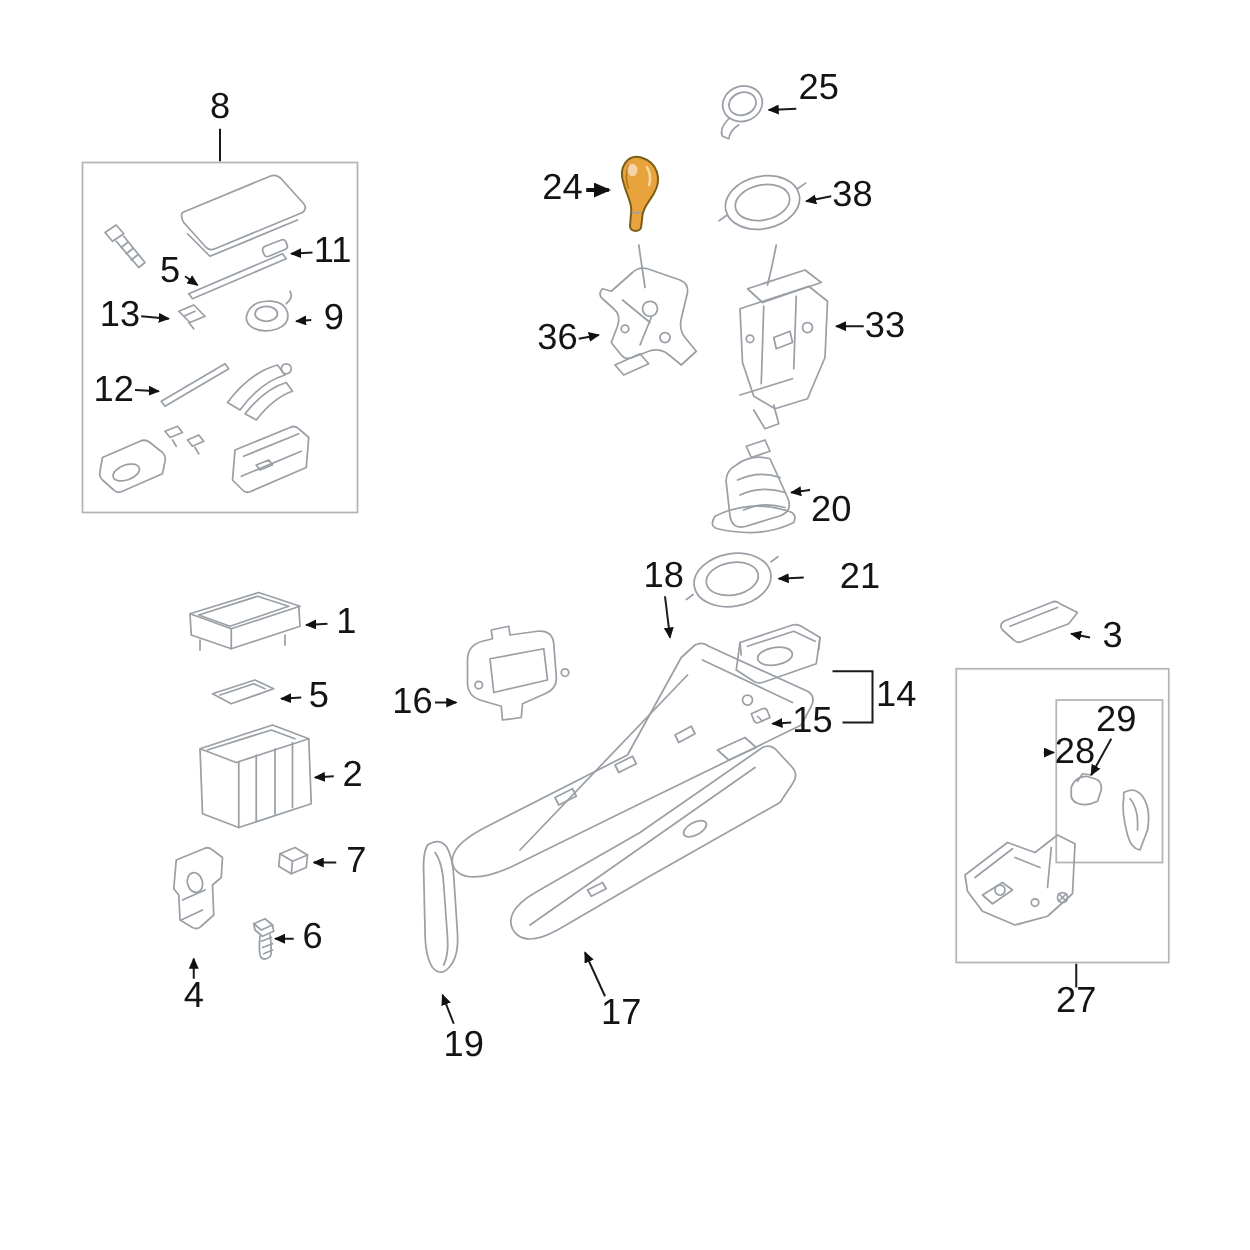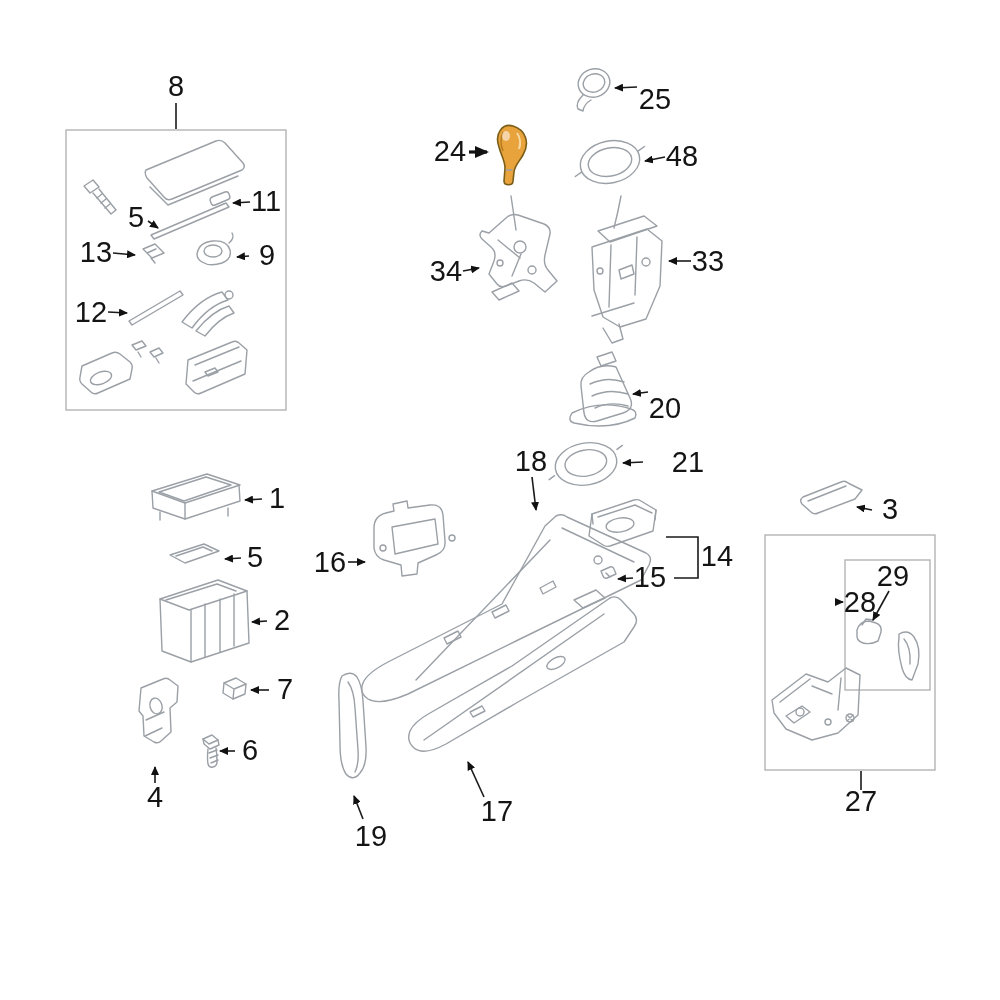--- a/index.html
+++ b/index.html
@@ -257,24 +257,24 @@
     <div class="part-label" style="left:277px;top:498px">1</div>
     <div class="part-label" style="left:255px;top:557px">5</div>
     <div class="part-label" style="left:282px;top:620px">2</div>
     <div class="part-label" style="left:285px;top:689px">7</div>
     <div class="part-label" style="left:250px;top:750px">6</div>
     <div class="part-label" style="left:155px;top:797px">4</div>
     <div class="part-label" style="left:330px;top:562px">16</div>
     <div class="part-label" style="left:371px;top:836px">19</div>
     <div class="part-label" style="left:497px;top:811px">17</div>
     <div class="part-label" style="left:531px;top:461px">18</div>
-    <div class="part-label" style="left:446px;top:271px">34</div>
+    <div class="part-label" style="left:446px;top:271px">36</div>
     <div class="part-label hl" style="left:450px;top:151px">24</div>
-    <div class="part-label" style="left:655px;top:99px">25</div>
-    <div class="part-label" style="left:682px;top:156px">48</div>
+    <div class="part-label" style="left:655px;top:71px">25</div>
+    <div class="part-label" style="left:682px;top:156px">38</div>
     <div class="part-label" style="left:708px;top:261px">33</div>
     <div class="part-label" style="left:665px;top:408px">20</div>
     <div class="part-label" style="left:688px;top:462px">21</div>
     <div class="part-label" style="left:717px;top:556px">14</div>
     <div class="part-label" style="left:650px;top:577px">15</div>
     <div class="part-label" style="left:890px;top:509px">3</div>
     <div class="part-label" style="left:860px;top:602px">28</div>
     <div class="part-label" style="left:893px;top:576px">29</div>
     <div class="part-label" style="left:861px;top:801px">27</div>
   </div>

